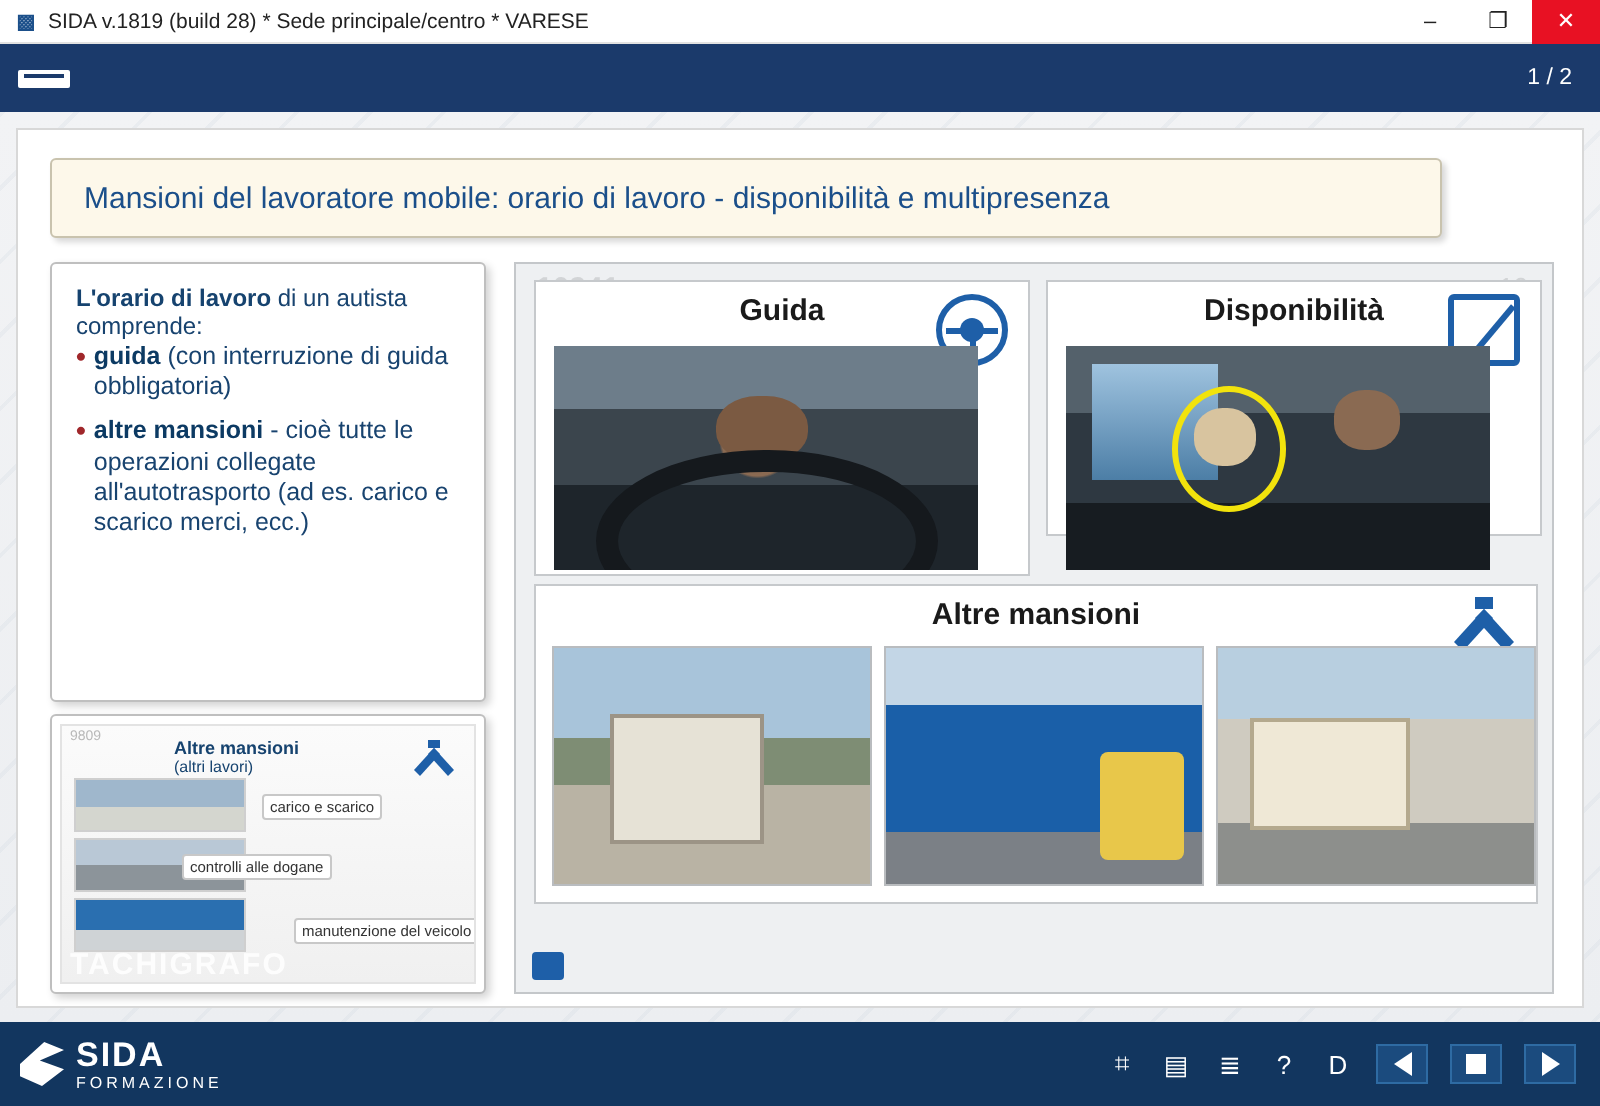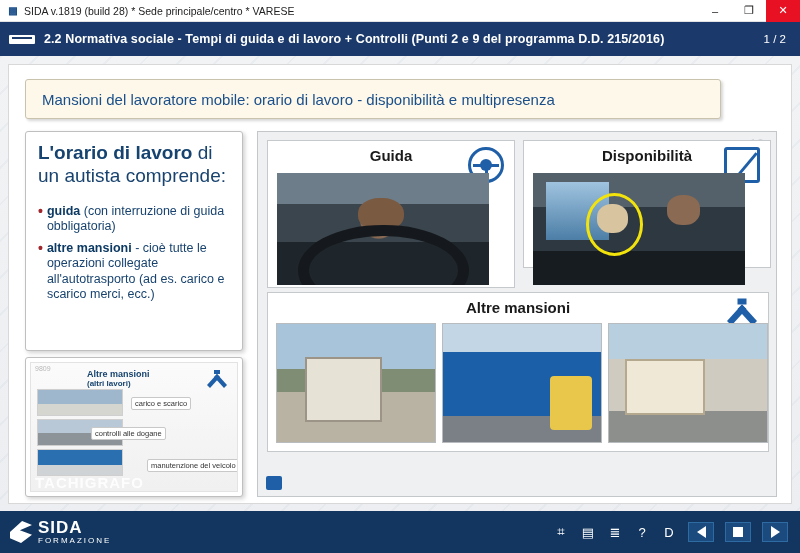--- a/index.html
+++ b/index.html
@@ -100,21 +100,21 @@
   
   .left-panel {
     position: absolute; top: 66px; left: 16px; width: 218px; height: 220px;
     background: #ffffff;
     border: 1px solid #bfbfbf;
     border-radius: 3px;
     box-shadow: 2px 2px 4px rgba(0,0,0,.18);
     padding: 10px 10px 6px 12px;
   }
   .lp-head {
-    font-size: 19px; color: #18436f; line-height: 1.2; margin-bottom: 16px;
+    font-size: 12px; color: #18436f; line-height: 1.2; margin-bottom: 0;
   }
   .lp-head b { color: #16436f; }
   .lp-item {
     display: flex; font-size: 12.5px; color: #18436f; line-height: 1.22;
     margin-bottom: 7px;
   }
   .lp-bullet {
     color: #a0272b; font-weight: bold; font-size: 14px;
     margin-right: 4px; line-height: 1.05;
   }
@@ -135,21 +135,21 @@
     border: 1px solid #e3e3e3;
     overflow: hidden;
   }
   .thumb-num {
     position: absolute; top: 2px; left: 4px; font-size: 7px; color: #b8b8b8;
   }
   .thumb-title {
     position: absolute; top: 6px; left: 56px; font-size: 9px; color: #16436f; font-weight: bold;
     line-height: 1.15;
   }
-  .thumb-title small { display:block; font-weight: bold; font-size: 8px; }
+  .thumb-title small { display:block; font-weight: normal; font-size: 8px; }
   .thumb-hammers {
     position: absolute; top: 6px; right: 8px; width: 24px; height: 20px;
   }
   .thumb-photos { position: absolute; top: 26px; left: 6px; width: 86px; }
   .tp {
     width: 86px; height: 27px; margin-bottom: 3px;
     border: 1px solid #cfcfcf;
   }
   .tp1 { background: linear-gradient(#9fb7cc 0 55%, #d4d6cf 55% 100%); }
   .tp2 { background: linear-gradient(#b9c8d6 0 50%, #8c949a 50% 100%); }
@@ -319,21 +319,20 @@
     <div class="tb-title">SIDA v.1819 (build 28) * Sede principale/centro * VARESE</div>
     <div class="tb-buttons">
       <div class="tb-btn">–</div>
       <div class="tb-btn">❐</div>
       <div class="tb-btn close">✕</div>
     </div>
   </div>
 
   <div class="headerband">
     <div class="hb-logo"></div>
-    <div class="hb-title">2.2 Normativa sociale - Tempi di guida e di lavoro + Controlli (Punti 2 e 9 del programma D.D. 215/2016)</div>
     <div class="hb-page">1 / 2</div>
   </div>
 
   <div class="slide">
     <div class="slide-bg"></div>
     <div class="slide-inner">
 
       <div class="slide-title">
         <span>Mansioni del lavoratore mobile: orario di lavoro - disponibilità e multipresenza</span>
       </div>

